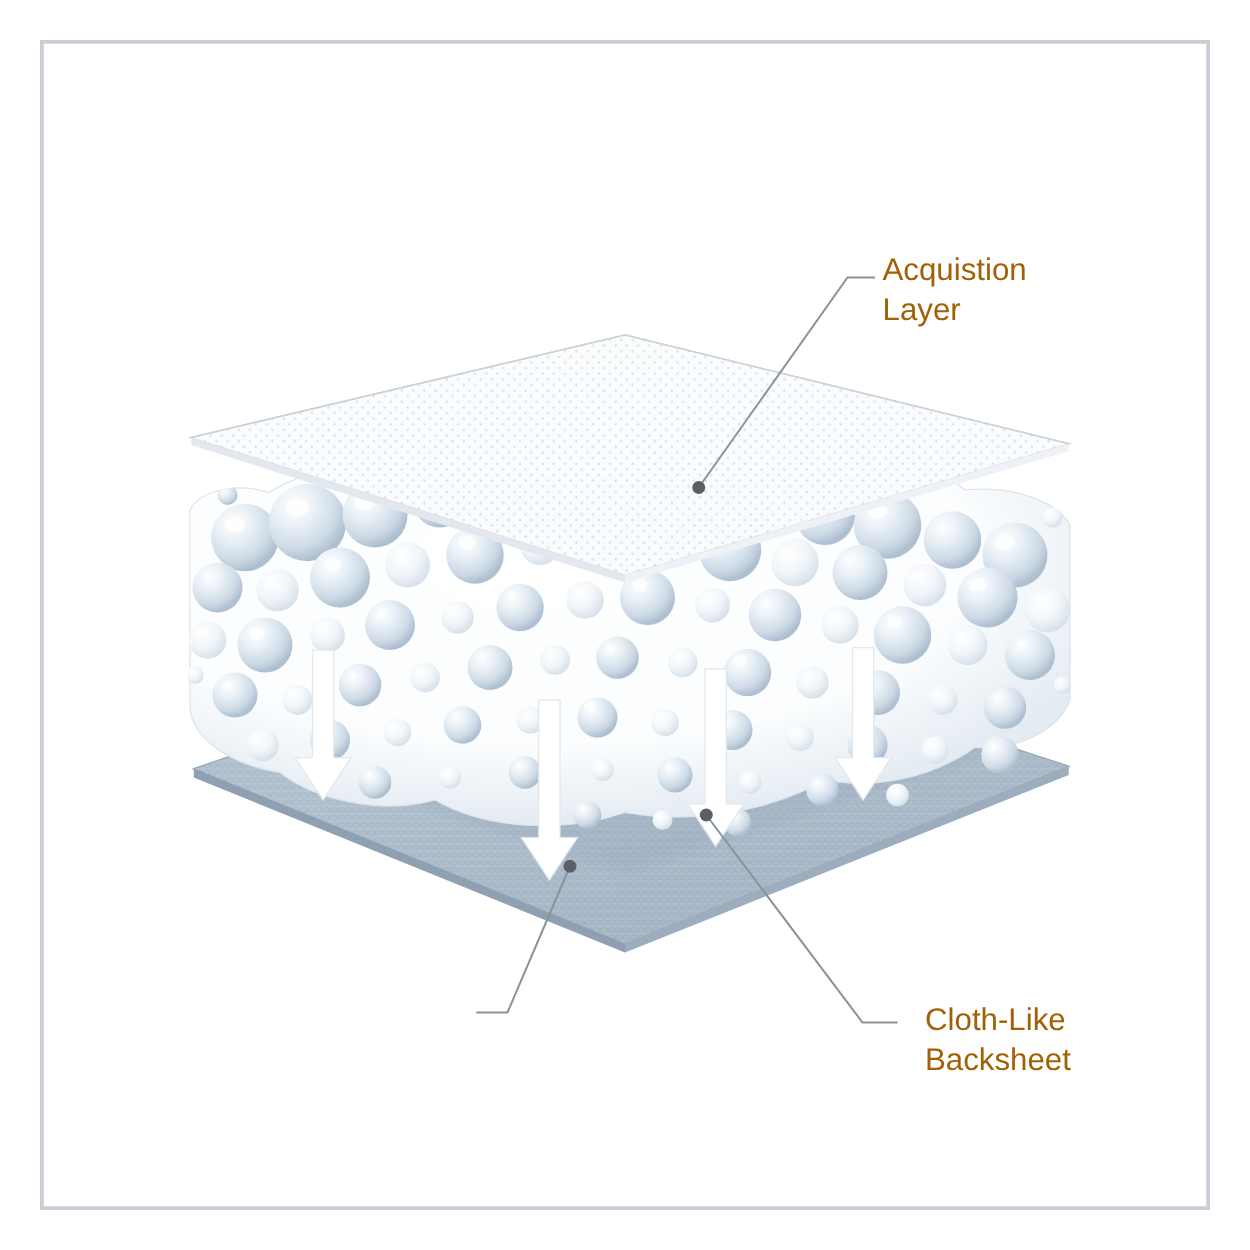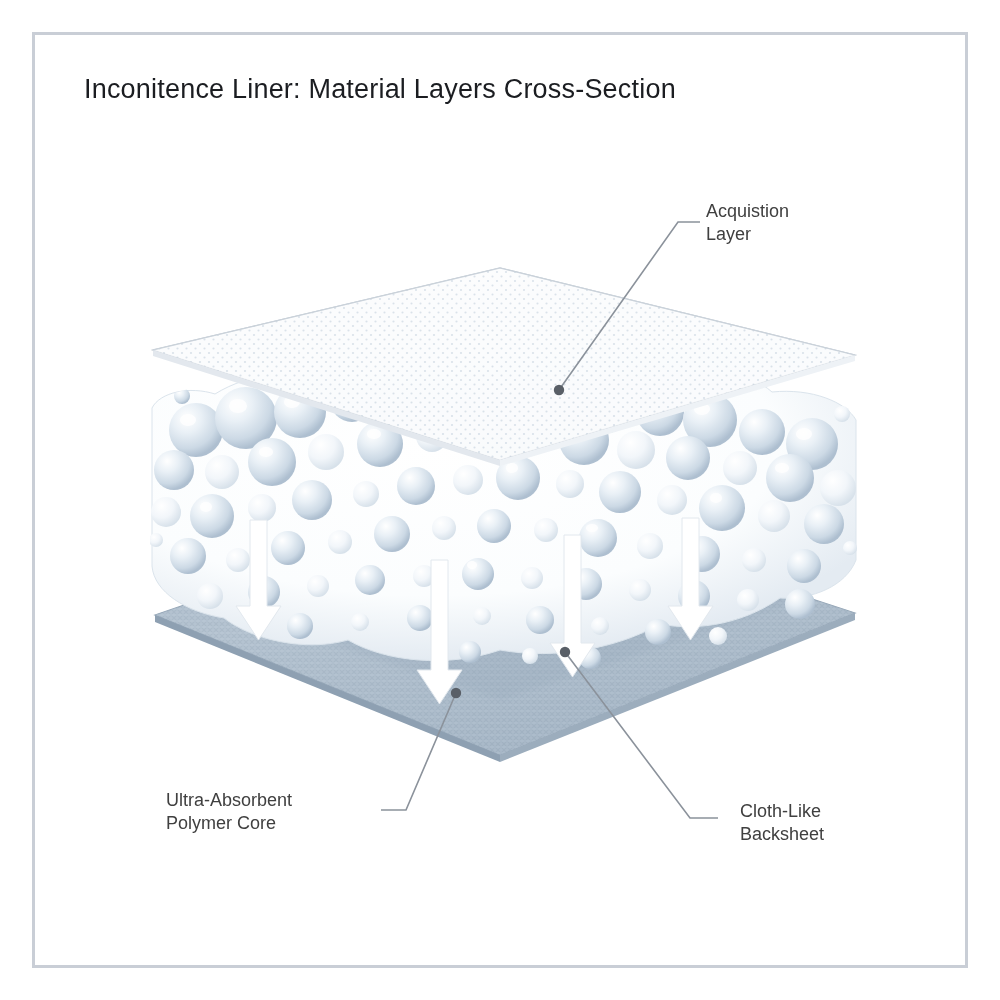--- a/index.html
+++ b/index.html
@@ -12,36 +12,35 @@
   #canvas{position:relative;width:1000px;height:1000px;background:#ffffff;}
   #frame{
     position:absolute;left:32px;top:32px;width:936px;height:936px;
     border:3px solid #c9ced6;background:#ffffff;box-sizing:border-box;
   }
   #title{
     position:absolute;left:84px;top:74px;
     font-size:27px;color:#1b1d21;letter-spacing:.2px;white-space:nowrap;
   }
   .lbl{
-    position:absolute;font-size:18px;color:#404040;line-height:1.28;
+    position:absolute;font-size:25px;color:#a16207;line-height:1.28;
     white-space:pre-line;
   }
   #lbl-acq{left:706px;top:200px;}
   #lbl-core{left:166px;top:789px;}
   #lbl-back{left:726px;top:800px;margin-left:14px;}
   svg.art{position:absolute;left:0;top:0;width:1000px;height:1000px;}
 </style>
 </head>
 <body>
 
 <div id="canvas">
 
   <div id="frame"></div>
 
-  <div id="title">Inconitence Liner: Material Layers Cross-Section</div>
 
   <svg class="art" viewBox="0 0 1000 1000">
     <defs>
 
       <pattern id="perf" width="9" height="9" patternUnits="userSpaceOnUse">
         <rect width="9" height="9" fill="#fbfcfd"></rect>
         <circle cx="2" cy="2" r="1.05" fill="#cfd9e3"></circle>
         <circle cx="6.5" cy="6.5" r="1.05" fill="#cfd9e3"></circle>
       </pattern>
 
@@ -263,18 +262,16 @@
       </g>
       <g>
         <polyline points="565,652 690,818 718,818"></polyline>
         <circle cx="565" cy="652" r="5.2" fill="#595f67" stroke="none"></circle>
       </g>
     </g>
   </svg>
 
   <div class="lbl" id="lbl-acq">Acquistion
 Layer</div>
-  <div class="lbl" id="lbl-core">Ultra-Absorbent
-Polymer Core</div>
   <div class="lbl" id="lbl-back">Cloth-Like
 Backsheet</div>
 
 </div>
 
 </body></html>

